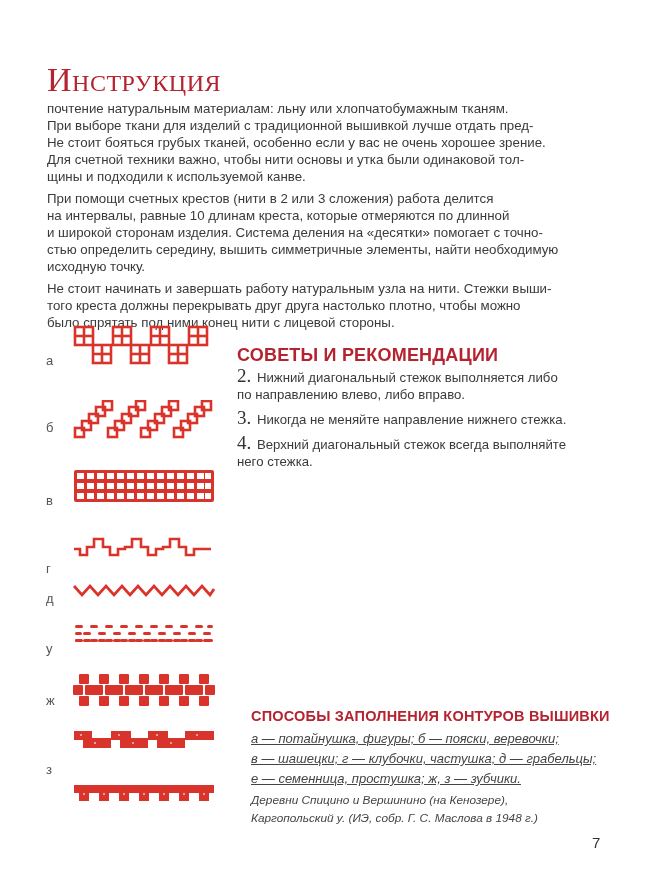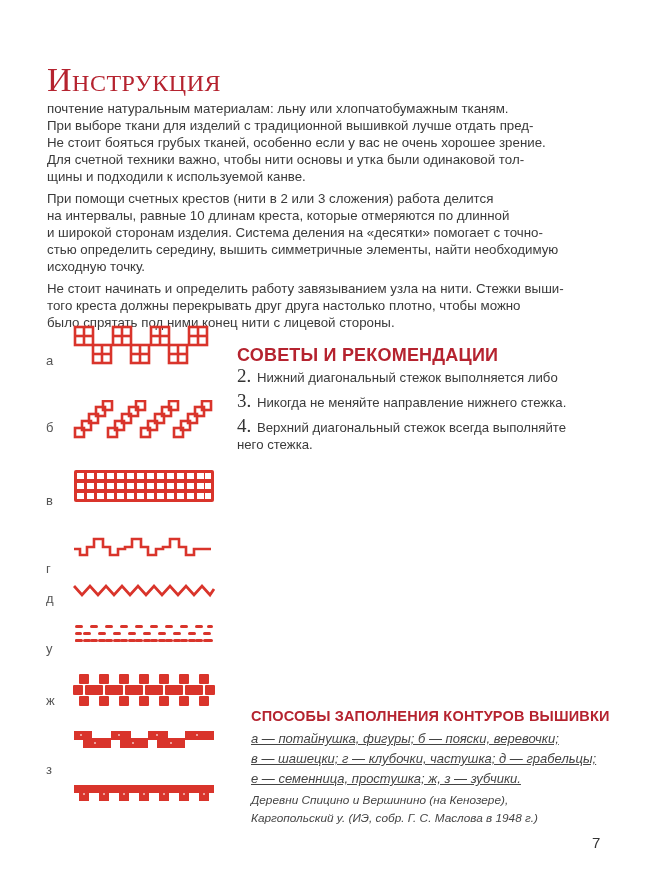--- a/index.html
+++ b/index.html
@@ -49,21 +49,21 @@
     <span class="line">щины и подходили к используемой канве.</span>
   </p>
   <p>
     <span class="line">При помощи счетных крестов (нити в 2 или 3 сложения) работа делится</span>
     <span class="line">на интервалы, равные 10 длинам креста, которые отмеряются по длинной</span>
     <span class="line">и широкой сторонам изделия. Система деления на «десятки» помогает с точно-</span>
     <span class="line">стью определить середину, вышить симметричные элементы, найти необходимую</span>
     <span class="line">исходную точку.</span>
   </p>
   <p>
-    <span class="line">Не стоит начинать и определить работу завязыванием узла на нити. Стежки выши-</span>
+    <span class="line">Не стоит начинать и завершать работу натуральным узла на нити. Стежки выши-</span>
     <span class="line">того креста должны перекрывать друг друга настолько плотно, чтобы можно</span>
     <span class="line">было спрятать под ними конец нити с лицевой стороны.</span>
   </p>
 </div>
 
 <div class="patterns">
 
   <div class="pattern-row" style="top:0px;">
     <span class="pattern-label" style="top:28px;">а</span>
     <svg class="pattern-svg" width="145" height="45" viewBox="0 0 145 45">
@@ -236,20 +236,21 @@
       </g>
     </svg>
   </div>
 </div>
 
 <div class="tips">
   <div class="section-heading">СОВЕТЫ И РЕКОМЕНДАЦИИ</div>
   <div class="tip">
     <span class="num">2.</span>
     <span>Нижний диагональный стежок выполняется либо</span>
+    <span class="line">по направлению влево, либо вправо.</span>
   </div>
   <div class="tip">
     <span class="num">3.</span>
     <span>Никогда не меняйте направление нижнего стежка.</span>
   </div>
   <div class="tip">
     <span class="num">4.</span>
     <span>Верхний диагональный стежок всегда выполняйте</span>
     <span class="line">него стежка.</span>
   </div>

